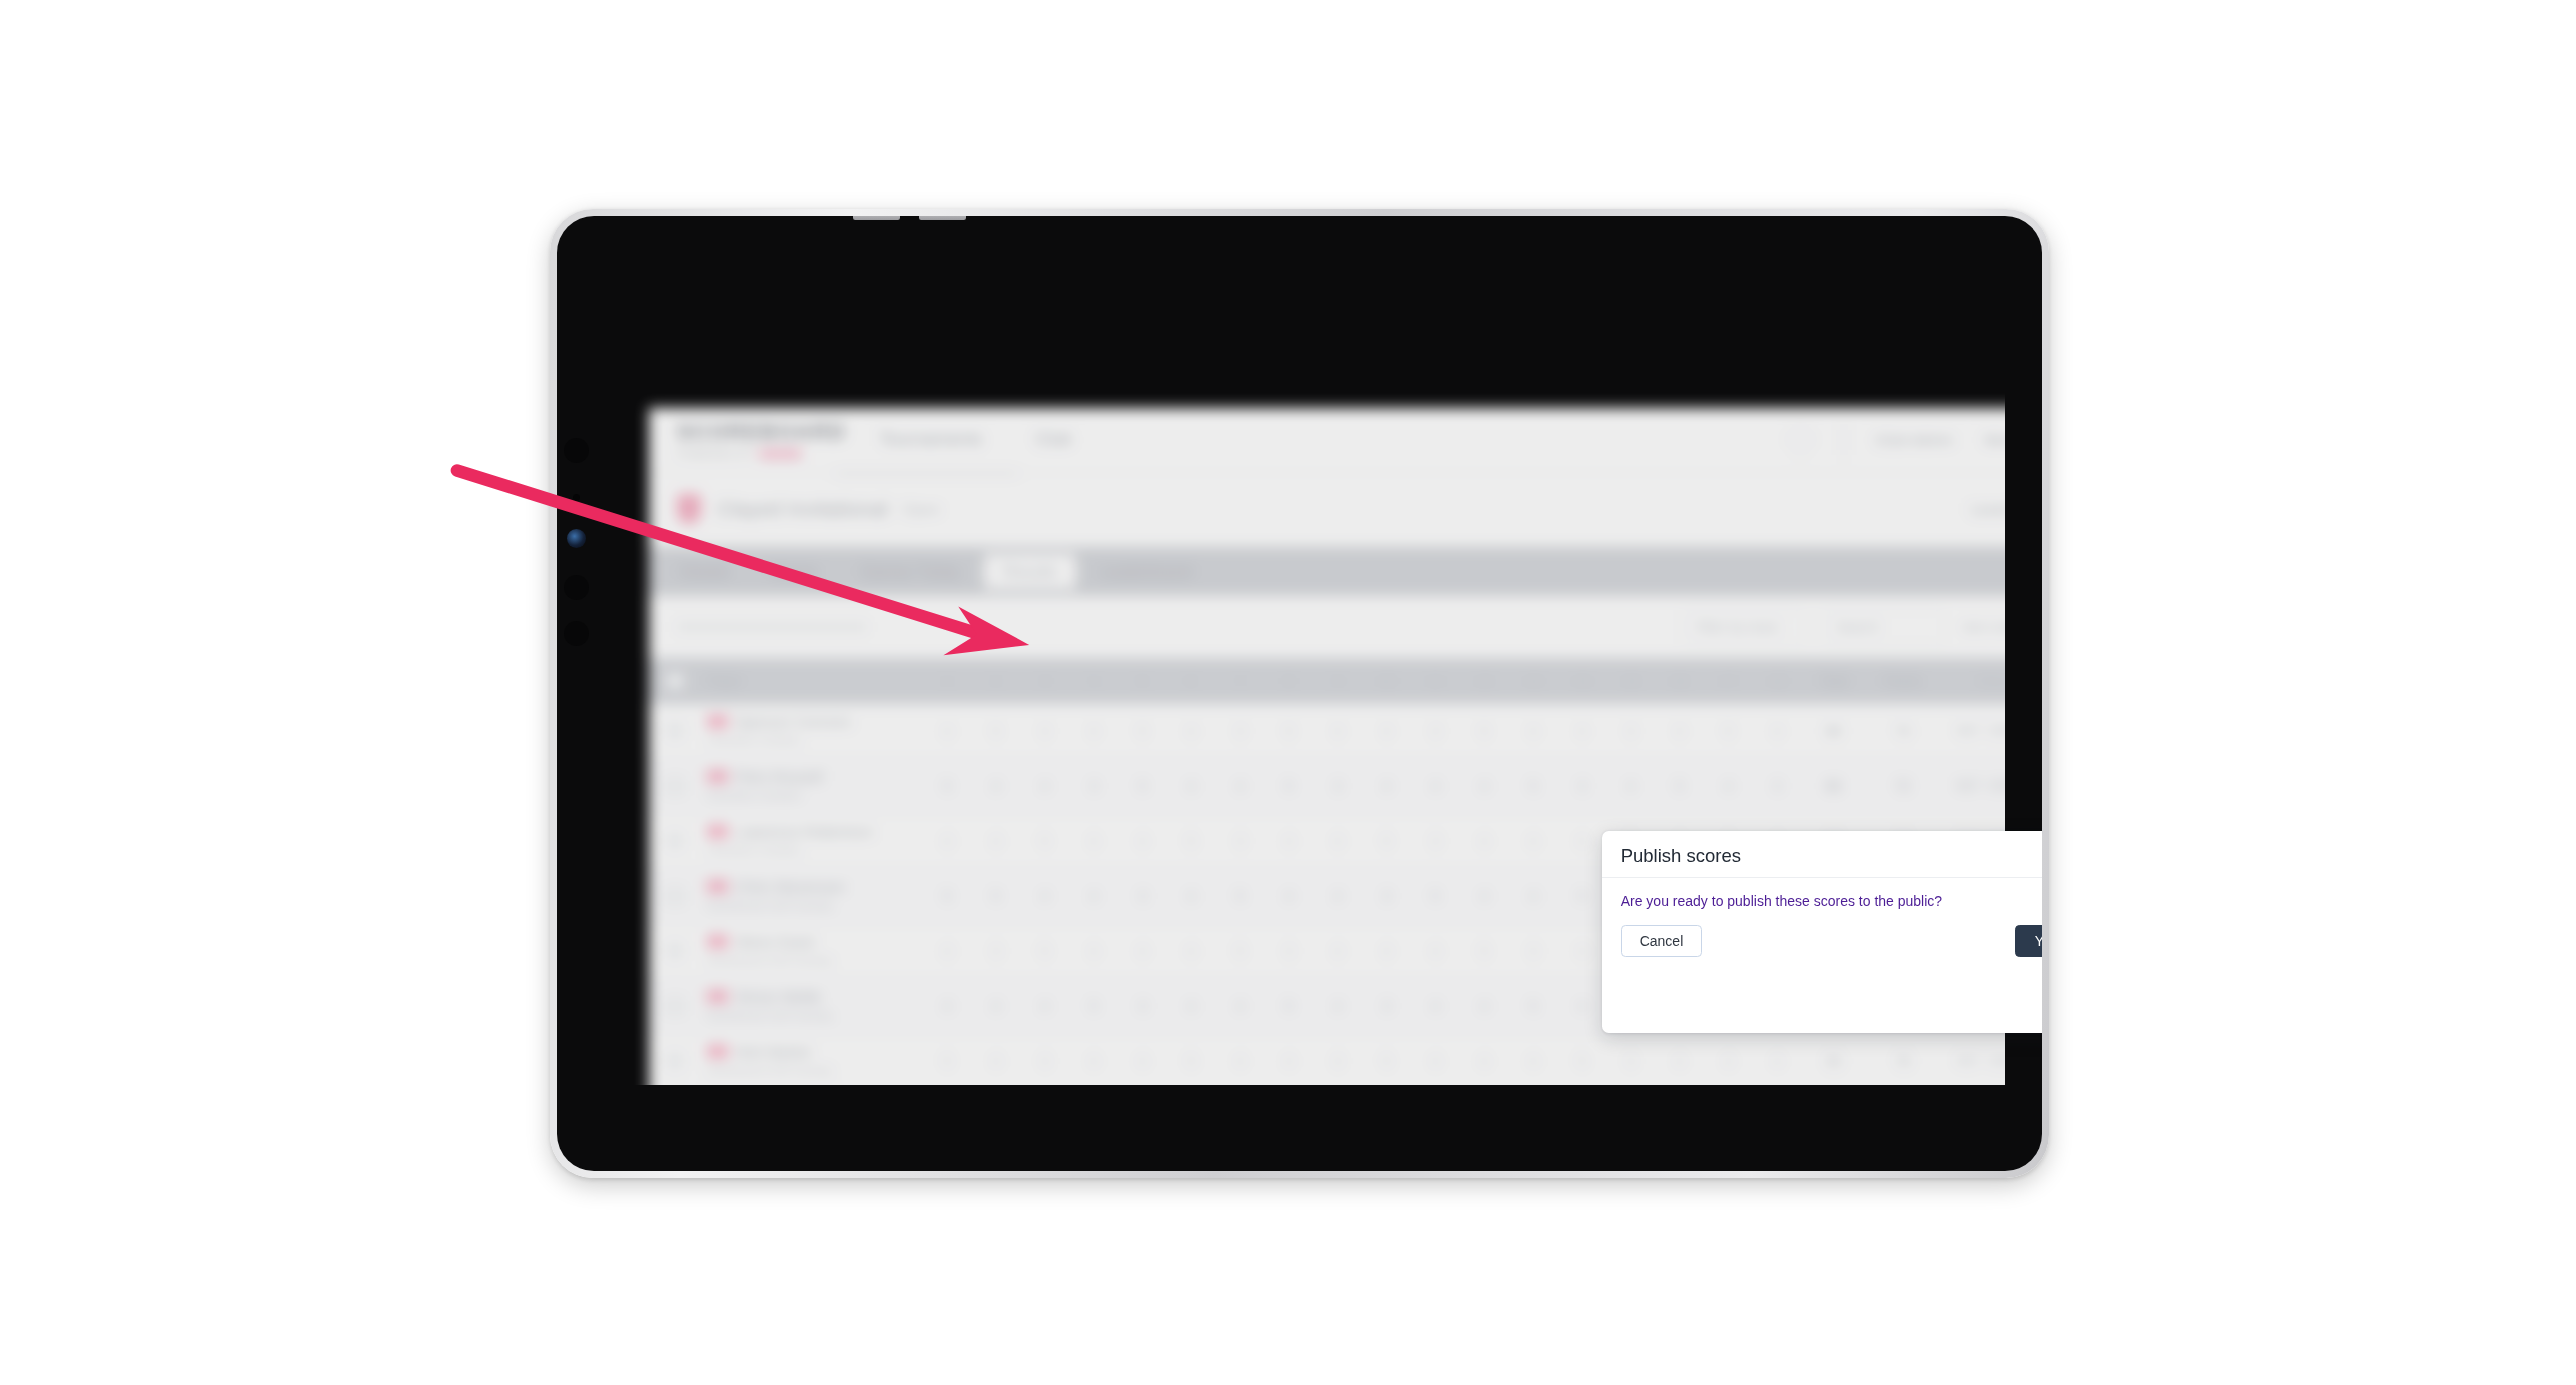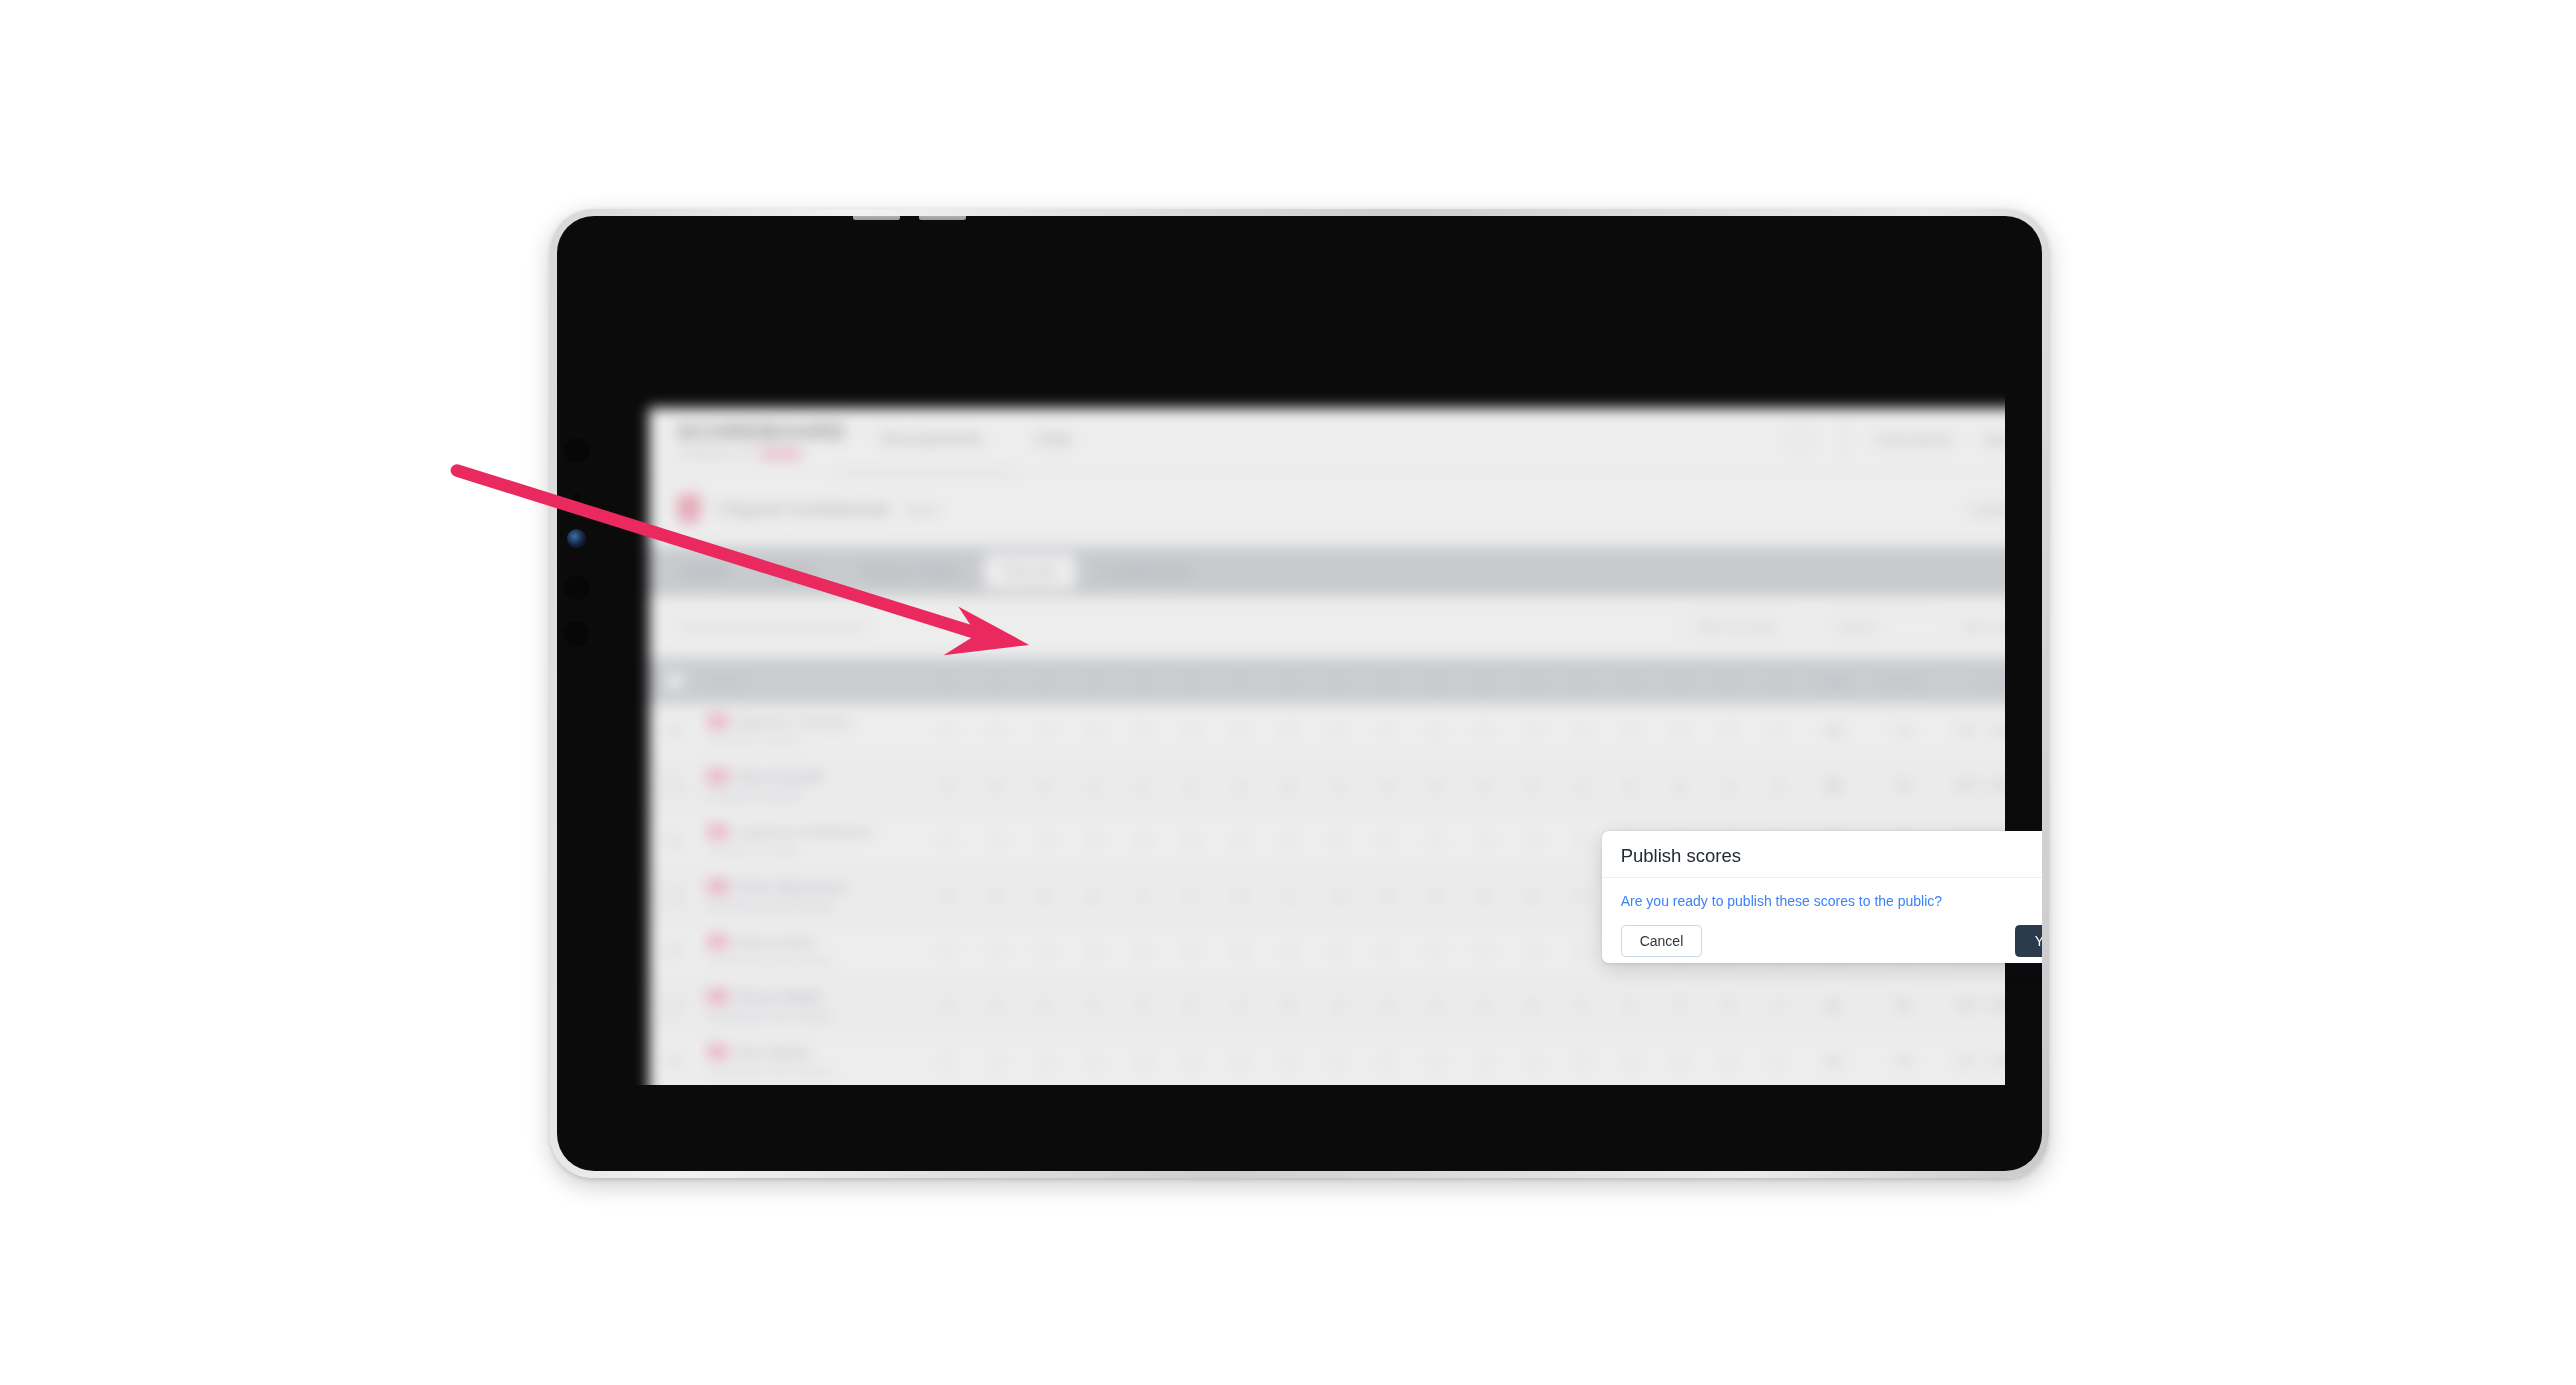--- a/index.html
+++ b/index.html
@@ -159,33 +159,33 @@
   .c-num { flex:1; text-align:center; font-size:14px; color:#cdd0d5; }
   .c-total { width: 64px; text-align:center; font-size:14px; color:#c4c7cc; }
   .c-points { width: 74px; text-align:center; font-size:14px; color:#c4c7cc; }
   .c-status { width: 111px; display:flex; justify-content:center; gap:7.4px; }
   .st-pill { font-size:12.6px; color:#cdd0d5; }
 
   
   #modal {
     position: absolute;
     left: 1045px; top: 615px;
-    width: 495px; height: 132px;
+    width: 495px; height: 202px;
     background:#ffffff;
     border-radius: 6.7px;
     box-shadow: 0 5.2px 19px rgba(20,26,38,.16), 0 0.7px 3px rgba(20,26,38,.10);
   }
   .modal-head {
     position:relative;
     padding: 14px 19px 10.4px 19px;
     border-bottom: 0.7px solid #eceef1;
   }
   .modal-title { font-size: 18.5px; color:#222a35; font-weight: 400; }
   .modal-body { padding: 15px 19px 0 19px; }
-  .modal-text { font-size: 14px; color:#3b82f6; }
+  .modal-text { font-size: 14px; color:#4c1d95; }
   .modal-foot {
     display:flex; justify-content:space-between; gap: 10.4px;
     padding: 16.3px 19px 0 19px;
   }
   .btn-cancel {
     background:#ffffff; border:1.1px solid #c9d6e8; color:#2f3640;
     font-size:14px; padding: 6.7px 18px; border-radius:4.4px; cursor:pointer;
     font-family: inherit;
   }
   .btn-yes {

